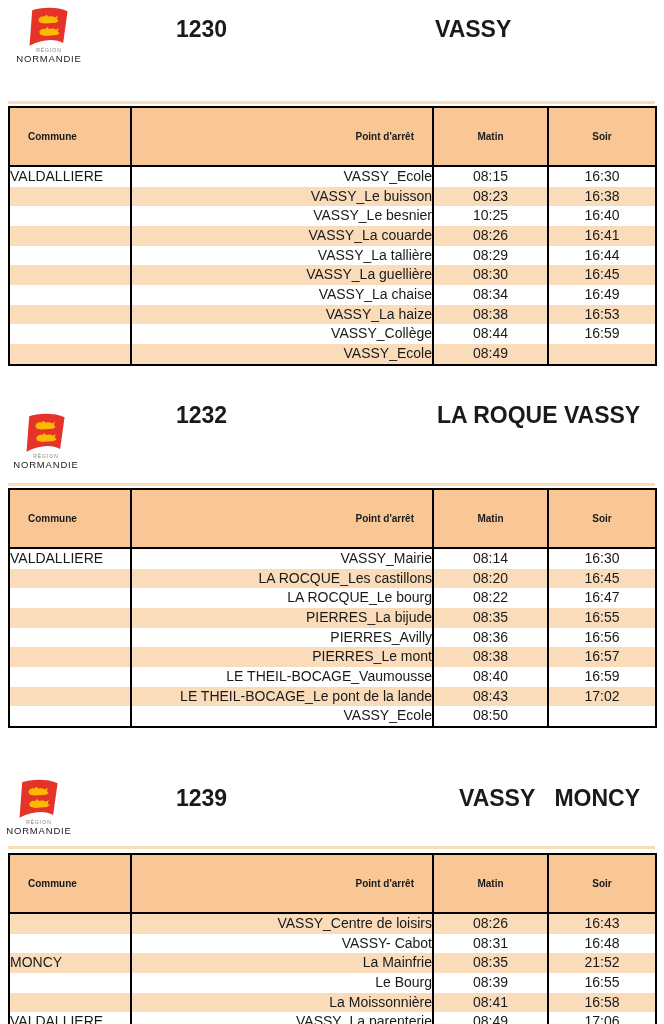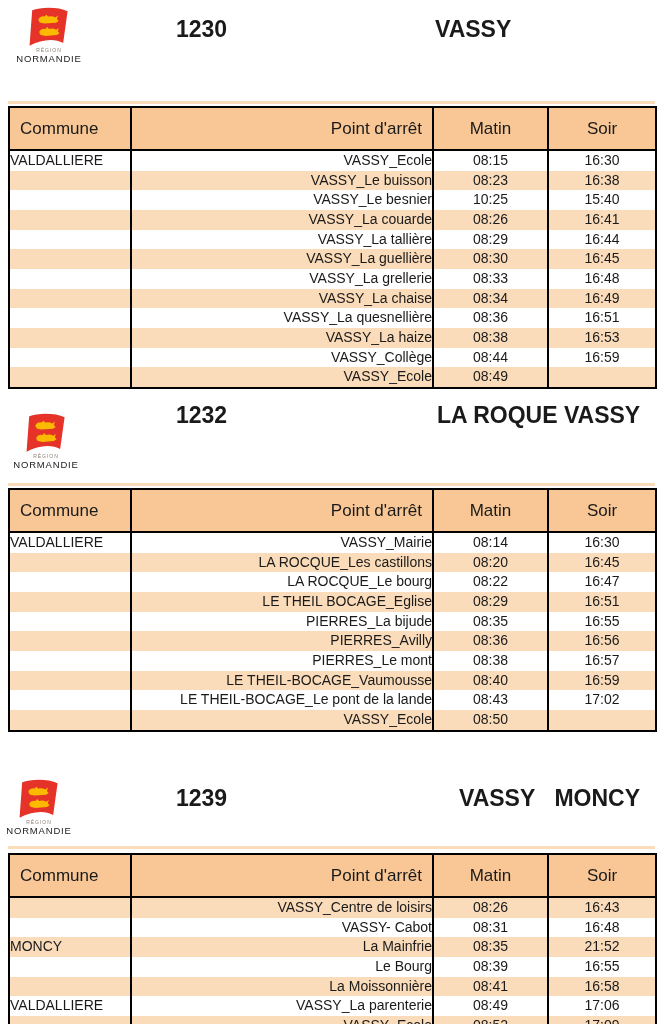--- a/index.html
+++ b/index.html
@@ -36,23 +36,23 @@
     position:absolute;left:8px;width:647px;
     border-collapse:collapse;table-layout:fixed;
     border:2px solid #000;
   }
   #table1{top:106px}
   #table2{top:488px}
   #table3{top:853px}
 
   .data-table th{
     background:var(--header-bg,#F8C795);
-    font-size:17px;font-weight:normal;height:21px;
+    font-size:10px;font-weight:bold;height:21px;
     border-right:2px solid #000;border-bottom:2px solid #000;
-    padding:10px;white-space:nowrap;overflow:hidden;
+    padding:18px;white-space:nowrap;overflow:hidden;
   }
   .data-table td{
     font-size:14px;height:19.66px;line-height:19.66px;
     border-right:2px solid #000;
     padding:0;white-space:nowrap;overflow:hidden;vertical-align:middle;
   }
   .h-commune,.c-commune{text-align:left;padding-left:4px;}
   .h-stop,.c-stop{text-align:right;padding-left:6px;}
   .h-time,.c-time{text-align:center;}
 
@@ -105,21 +105,21 @@
         <tr>
           <td class="c-commune"></td>
           <td class="c-stop">VASSY_Le buisson</td>
           <td class="c-time">08:23</td>
           <td class="c-time">16:38</td>
         </tr>
         <tr>
           <td class="c-commune"></td>
           <td class="c-stop">VASSY_Le besnier</td>
           <td class="c-time">10:25</td>
-          <td class="c-time">15:40</td>
+          <td class="c-time">16:40</td>
         </tr>
         <tr>
           <td class="c-commune"></td>
           <td class="c-stop">VASSY_La couarde</td>
           <td class="c-time">08:26</td>
           <td class="c-time">16:41</td>
         </tr>
         <tr>
           <td class="c-commune"></td>
           <td class="c-stop">VASSY_La tallière</td>
@@ -127,35 +127,23 @@
           <td class="c-time">16:44</td>
         </tr>
         <tr>
           <td class="c-commune"></td>
           <td class="c-stop">VASSY_La guellière</td>
           <td class="c-time">08:30</td>
           <td class="c-time">16:45</td>
         </tr>
         <tr>
           <td class="c-commune"></td>
-          <td class="c-stop">VASSY_La grellerie</td>
-          <td class="c-time">08:33</td>
-          <td class="c-time">16:48</td>
-        </tr>
-        <tr>
-          <td class="c-commune"></td>
           <td class="c-stop">VASSY_La chaise</td>
           <td class="c-time">08:34</td>
           <td class="c-time">16:49</td>
-        </tr>
-        <tr>
-          <td class="c-commune"></td>
-          <td class="c-stop">VASSY_La quesnellière</td>
-          <td class="c-time">08:36</td>
-          <td class="c-time">16:51</td>
         </tr>
         <tr>
           <td class="c-commune"></td>
           <td class="c-stop">VASSY_La haize</td>
           <td class="c-time">08:38</td>
           <td class="c-time">16:53</td>
         </tr>
         <tr>
           <td class="c-commune"></td>
           <td class="c-stop">VASSY_Collège</td>
@@ -215,26 +203,20 @@
           <td class="c-time">16:45</td>
         </tr>
         <tr>
           <td class="c-commune"></td>
           <td class="c-stop">LA ROCQUE_Le bourg</td>
           <td class="c-time">08:22</td>
           <td class="c-time">16:47</td>
         </tr>
         <tr>
           <td class="c-commune"></td>
-          <td class="c-stop">LE THEIL BOCAGE_Eglise</td>
-          <td class="c-time">08:29</td>
-          <td class="c-time">16:51</td>
-        </tr>
-        <tr>
-          <td class="c-commune"></td>
           <td class="c-stop">PIERRES_La bijude</td>
           <td class="c-time">08:35</td>
           <td class="c-time">16:55</td>
         </tr>
         <tr>
           <td class="c-commune"></td>
           <td class="c-stop">PIERRES_Avilly</td>
           <td class="c-time">08:36</td>
           <td class="c-time">16:56</td>
         </tr>

